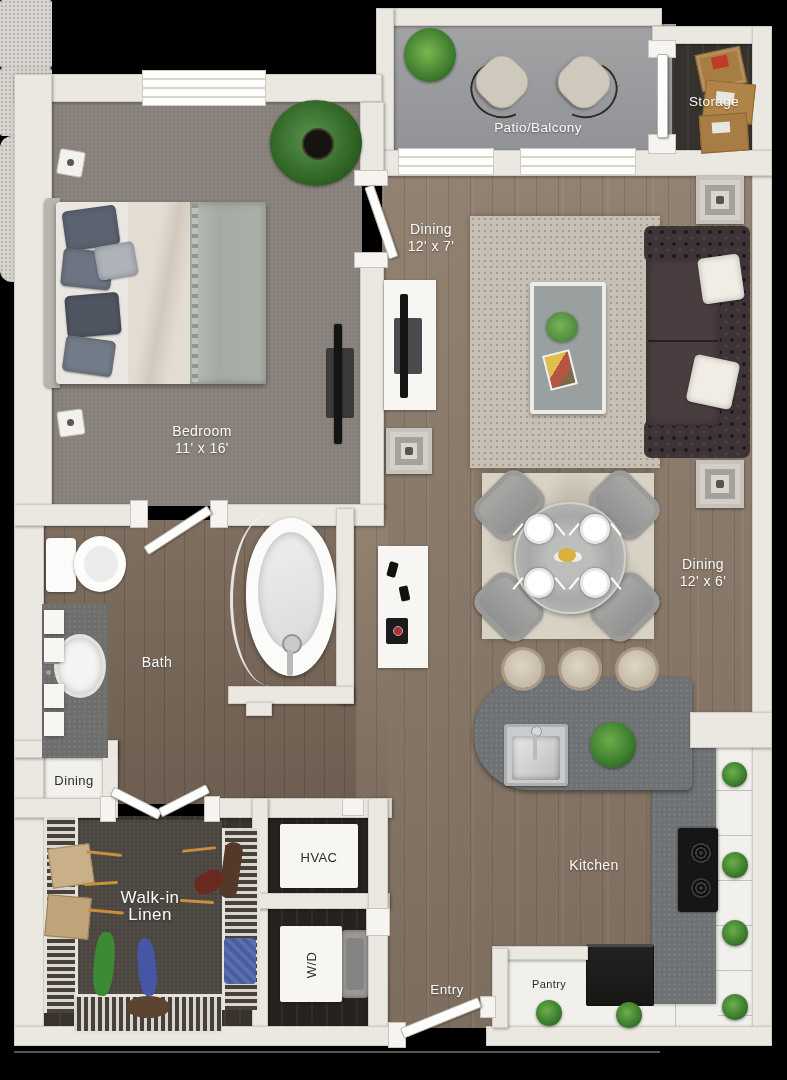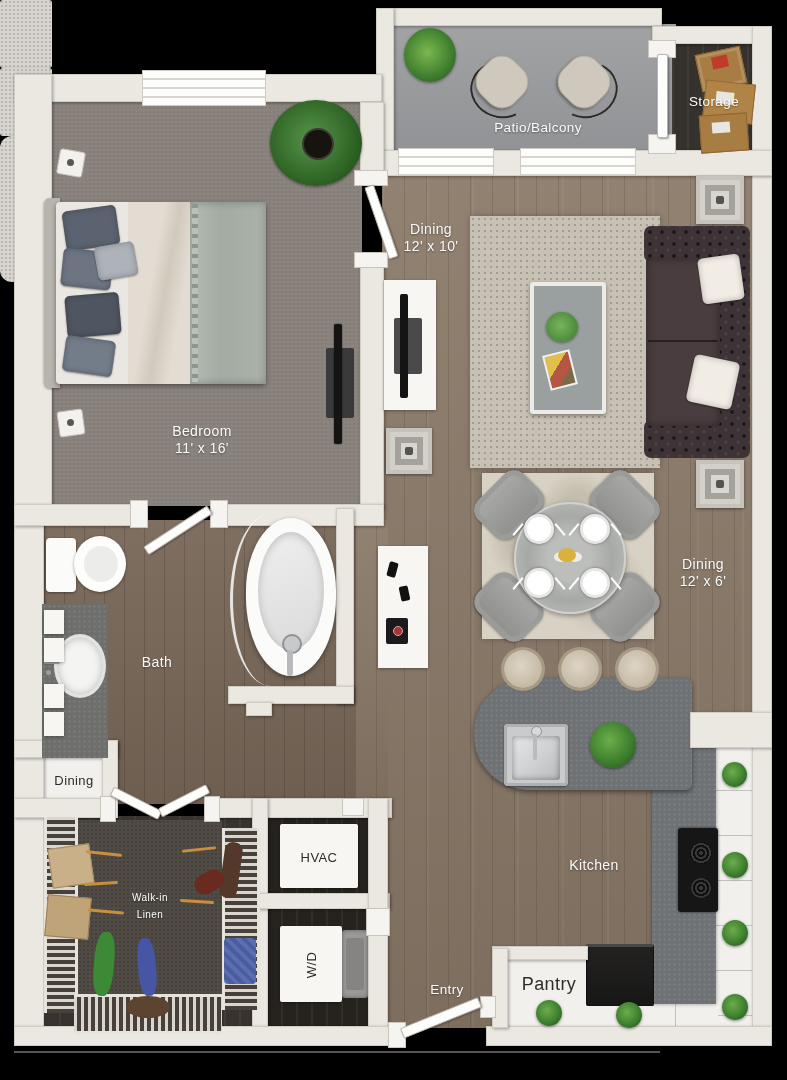--- a/index.html
+++ b/index.html
@@ -266,36 +266,36 @@
   <div class="a" style="left:712px;top:56px;width:16px;height:12px;background:#c03b2a;transform:rotate(-12deg);"></div>
   <div class="a" style="left:704px;top:82px;width:48px;height:38px;background:#b08447;border:1px solid #8f6733;transform:rotate(6deg);"></div>
   <div class="a" style="left:716px;top:92px;width:18px;height:12px;background:#e8e6e0;transform:rotate(6deg);"></div>
   <div class="a" style="left:700px;top:114px;width:46px;height:36px;background:#a87d44;border:1px solid #8f6733;transform:rotate(-4deg);"></div>
   <div class="a" style="left:712px;top:122px;width:18px;height:11px;background:#e8e6e0;transform:rotate(-4deg);"></div>
 
   <div class="lbl" style="left:538px;top:127px;font-size:13.5px;">Patio/Balcony</div>
   <div class="lbl" style="left:714px;top:101px;font-size:13.5px;">Storage</div>
   <div class="lbl" style="left:431px;top:238px;">
     <div>Dining</div>
-    <div>12' x 10'</div>
+    <div>12' x 7'</div>
   </div>
   <div class="lbl" style="left:202px;top:440px;">
     <div>Bedroom</div>
     <div>11' x 16'</div>
   </div>
   <div class="lbl" style="left:157px;top:662px;">Bath</div>
   <div class="lbl" style="left:703px;top:573px;">
     <div>Dining</div>
     <div>12' x 6'</div>
   </div>
   <div class="lbl lbld" style="left:74px;top:780px;font-size:13px;">Dining</div>
-  <div class="lbl" style="left:150px;top:906px;font-size:10px;">
+  <div class="lbl" style="left:150px;top:906px;font-size:17px;">
     <div>Walk-in</div>
     <div>Linen</div>
   </div>
   <div class="lbl lbld" style="left:319px;top:857px;font-size:13px;">HVAC</div>
   <div class="lbl lbld" style="left:311px;top:965px;font-size:13px;transform:translate(-50%,-50%) rotate(-90deg);">W/D</div>
   <div class="lbl" style="left:447px;top:989px;font-size:13.5px;">Entry</div>
-  <div class="lbl lbld" style="left:549px;top:984px;font-size:18px;">Pantry</div>
+  <div class="lbl lbld" style="left:549px;top:984px;font-size:11px;">Pantry</div>
   <div class="lbl" style="left:594px;top:865px;">Kitchen</div>
 
   <div class="wline"></div>
 </div>
 
 </body></html>

